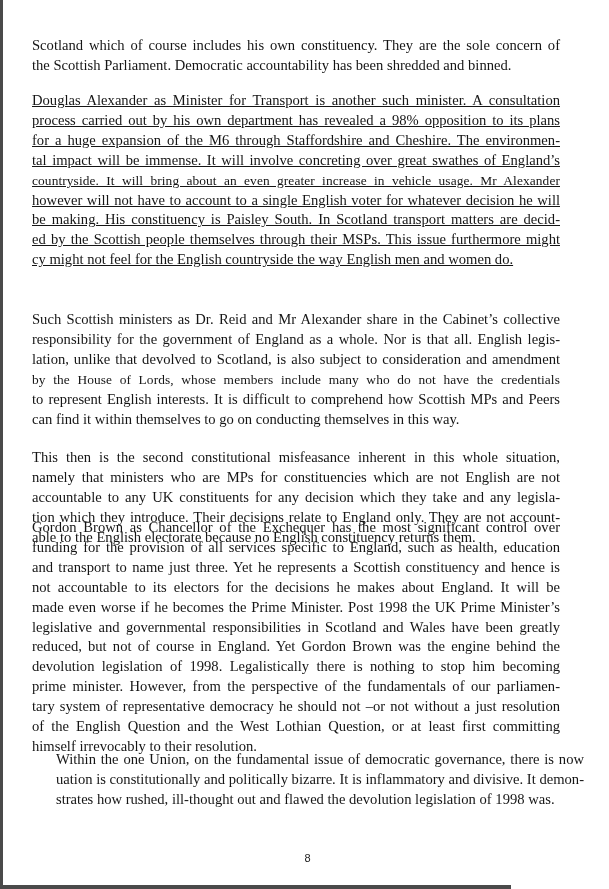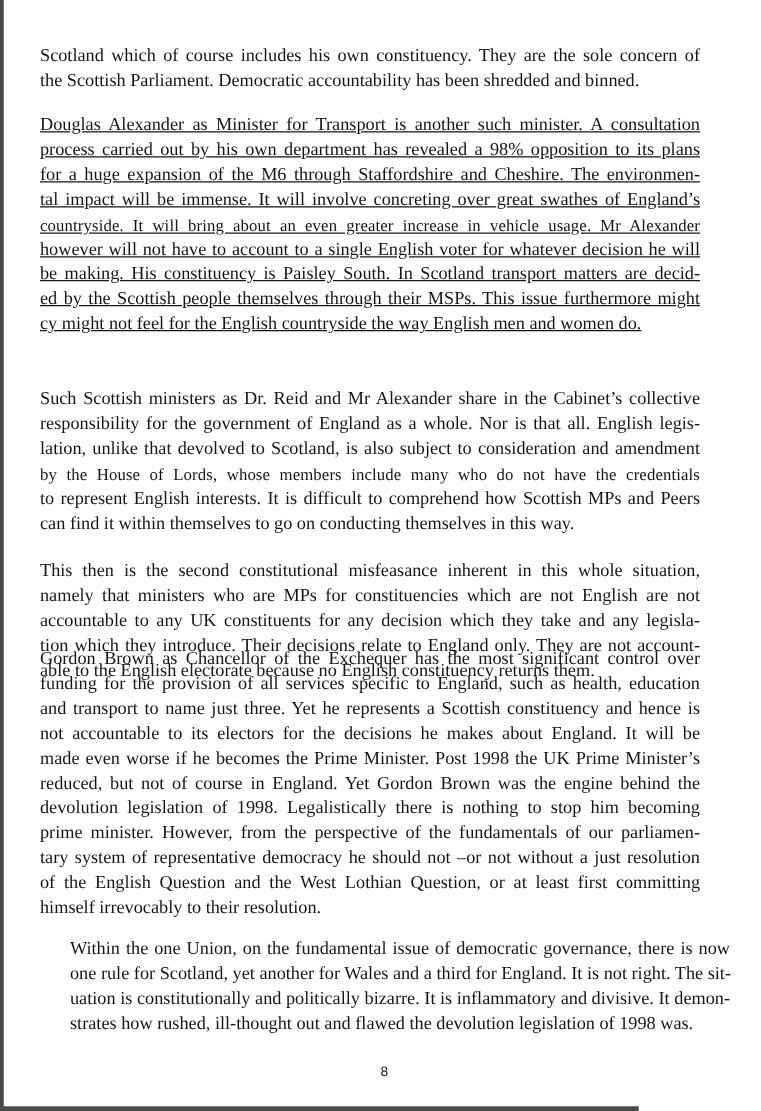--- a/index.html
+++ b/index.html
@@ -98,31 +98,31 @@
       <span class="line">tion which they introduce. Their decisions relate to England only. They are not account-</span>
       <span class="line last">able to the English electorate because no English constituency returns them.</span>
     </div>
 
     <div class="para p5">
       <span class="line">Gordon Brown as Chancellor of the Exchequer has the most significant control over</span>
       <span class="line">funding for the provision of all services specific to England, such as health, education</span>
       <span class="line">and transport to name just three. Yet he represents a Scottish constituency and hence is</span>
       <span class="line">not accountable to its electors for the decisions he makes about England. It will be</span>
       <span class="line">made even worse if he becomes the Prime Minister. Post 1998 the UK Prime Minister’s</span>
+      <span class="line">legislative and governmental responsibilities in Scotland and Wales have been greatly</span>
       <span class="line">reduced, but not of course in England. Yet Gordon Brown was the engine behind the</span>
       <span class="line">devolution legislation of 1998. Legalistically there is nothing to stop him becoming</span>
       <span class="line">prime minister. However, from the perspective of the fundamentals of our parliamen-</span>
       <span class="line">tary system of representative democracy he should not –or not without a just resolution</span>
       <span class="line">of the English Question and the West Lothian Question, or at least first committing</span>
       <span class="line last">himself irrevocably to their resolution.</span>
     </div>
 
     <div class="para p6">
       <span class="line">Within the one Union, on the fundamental issue of democratic governance, there is now</span>
-      <span class="line">one rule for Scotland, yet another for Wales and a third for England. It is not right. The sit-</span>
       <span class="line">uation is constitutionally and politically bizarre. It is inflammatory and divisive. It demon-</span>
       <span class="line last">strates how rushed, ill-thought out and flawed the devolution legislation of 1998 was.</span>
     </div>
 
   </div>
 
   <div class="page-number">8</div>
 </div>
 
 </body></html>

